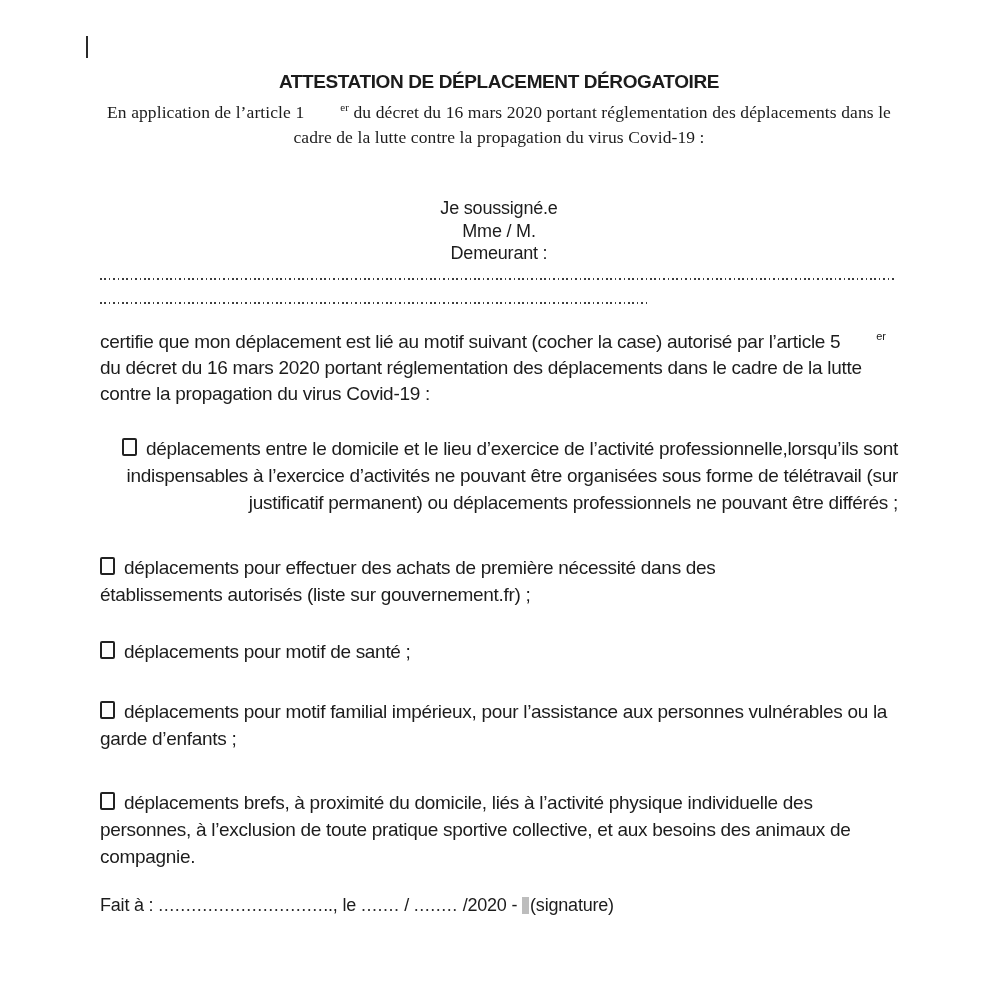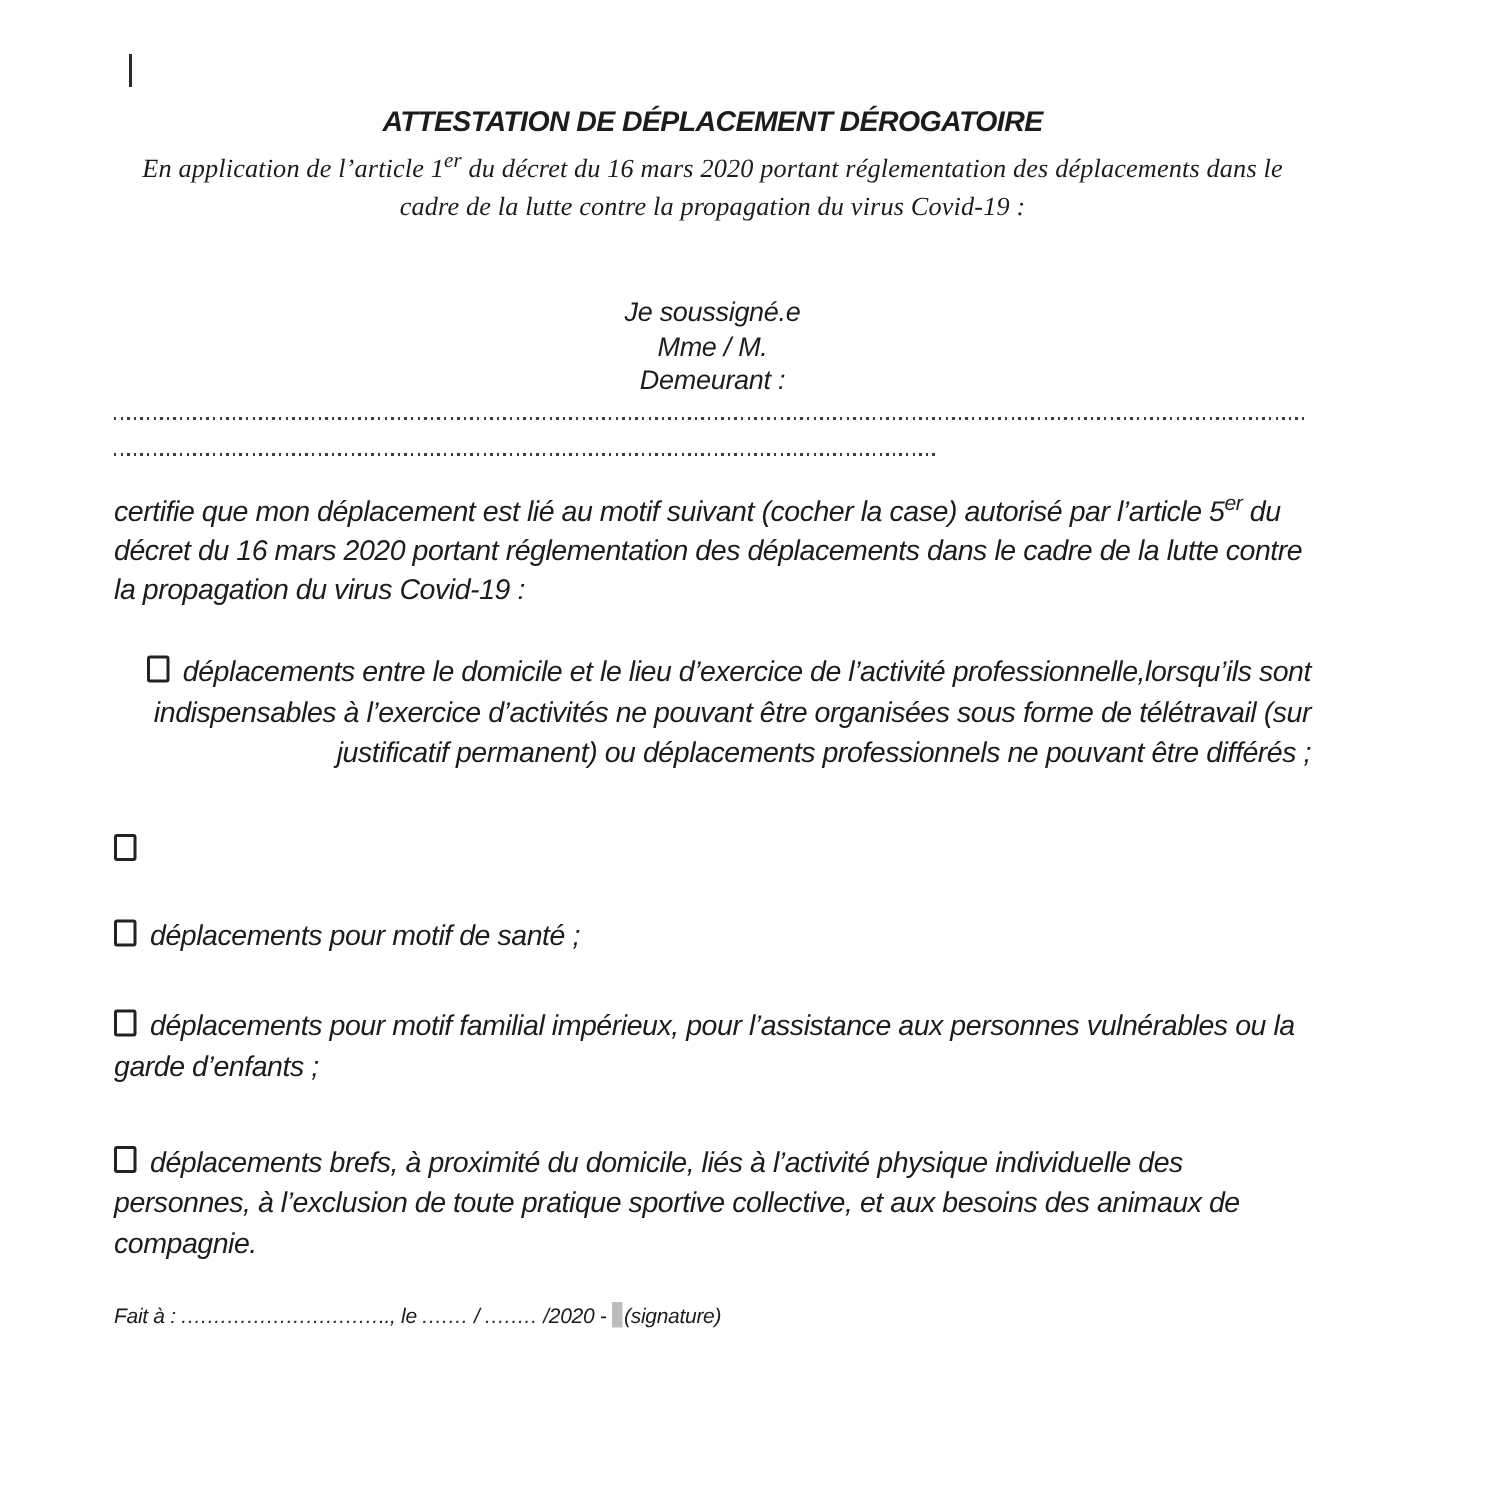--- a/index.html
+++ b/index.html
@@ -19,44 +19,44 @@
   .cursor-bar {
     position: absolute;
     left: 86px;
     top: 36px;
     width: 2px;
     height: 22px;
     background: #2a2a2a;
   }
   .content {
     position: absolute;
-    left: 76px;
+    left: 100px;
     top: 70px;
     width: 798px;
-    font-style: italic;
   }
   .title {
     text-align: center;
     font-weight: bold;
     font-size: 19px;
     letter-spacing: -0.4px;
     line-height: 24px;
   }
   .subtitle {
     margin: 6px auto 0 auto;
     width: 790px;
     text-align: center;
     font-family: "Liberation Serif", serif;
     font-size: 17.5px;
     line-height: 25px;
     letter-spacing: 0.1px;
   }
   sup {
-    font-size: 14px;
+    font-size: 11px;
     line-height: 0;
+    margin-left: 36px;
   }
   .identity {
     margin-top: 47px;
     font-size: 18px;
     line-height: 22.5px;
     letter-spacing: -0.2px;
     text-align: center;
   }
   .dotted-line {
     height: 2px;
@@ -90,21 +90,21 @@
     display: inline-block;
     width: 11px;
     height: 14px;
     border: 2px solid #222222;
     border-radius: 2px;
     margin-right: 9px;
     vertical-align: -1px;
   }
   .footer {
     margin-top: 25px;
-    font-size: 14px;
+    font-size: 18px;
     letter-spacing: -0.2px;
     white-space: nowrap;
   }
   .dots {
     letter-spacing: 0.5px;
     color: #2e2e2e;
   }
   .hl-space {
     display: inline-block;
     width: 7px;
@@ -138,21 +138,21 @@
 
     <p class="certify"><span>certifie que mon déplacement est lié au motif suivant (cocher la case) autorisé par l’article 5</span><sup>er</sup><span> du décret du 16 mars 2020 portant réglementation des déplacements dans le cadre de la lutte contre la propagation du virus  Covid-19 :</span></p>
 
     <div class="reasons">
 
       <div class="reason reason-1">
         <span class="cb"></span><span>déplacements entre le domicile et le lieu d’exercice de l’activité professionnelle,lorsqu’ils sont indispensables à l’exercice d’activités ne pouvant être organisées sous forme de télétravail (sur justificatif permanent) ou déplacements professionnels ne pouvant être différés ;</span>
       </div>
 
       <div class="reason reason-2">
-        <span class="cb"></span>
+        <span class="cb"></span><span>déplacements pour effectuer des achats de première nécessité dans des établissements autorisés (liste sur gouvernement.fr) ;</span>
       </div>
 
       <div class="reason reason-3">
         <span class="cb"></span><span>déplacements pour motif de santé ;</span>
       </div>
 
       <div class="reason reason-4">
         <span class="cb"></span><span>déplacements pour motif familial impérieux, pour l’assistance aux personnes vulnérables ou la garde d’enfants ;</span>
       </div>
 

